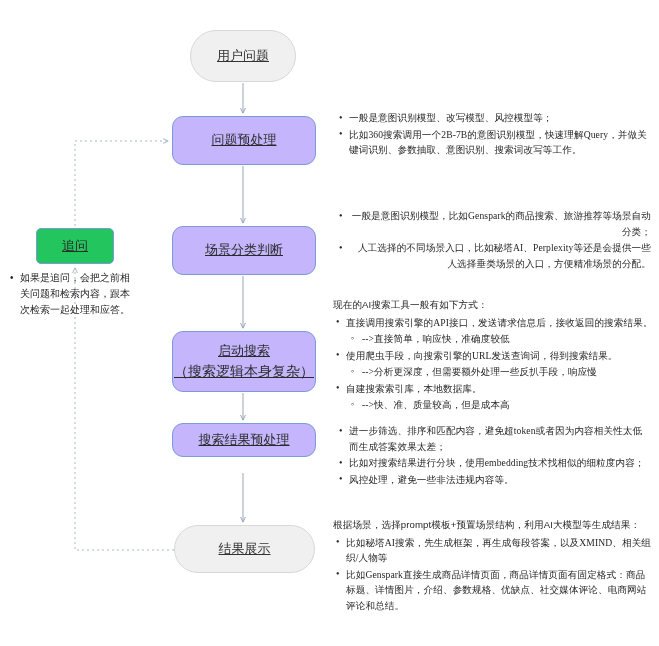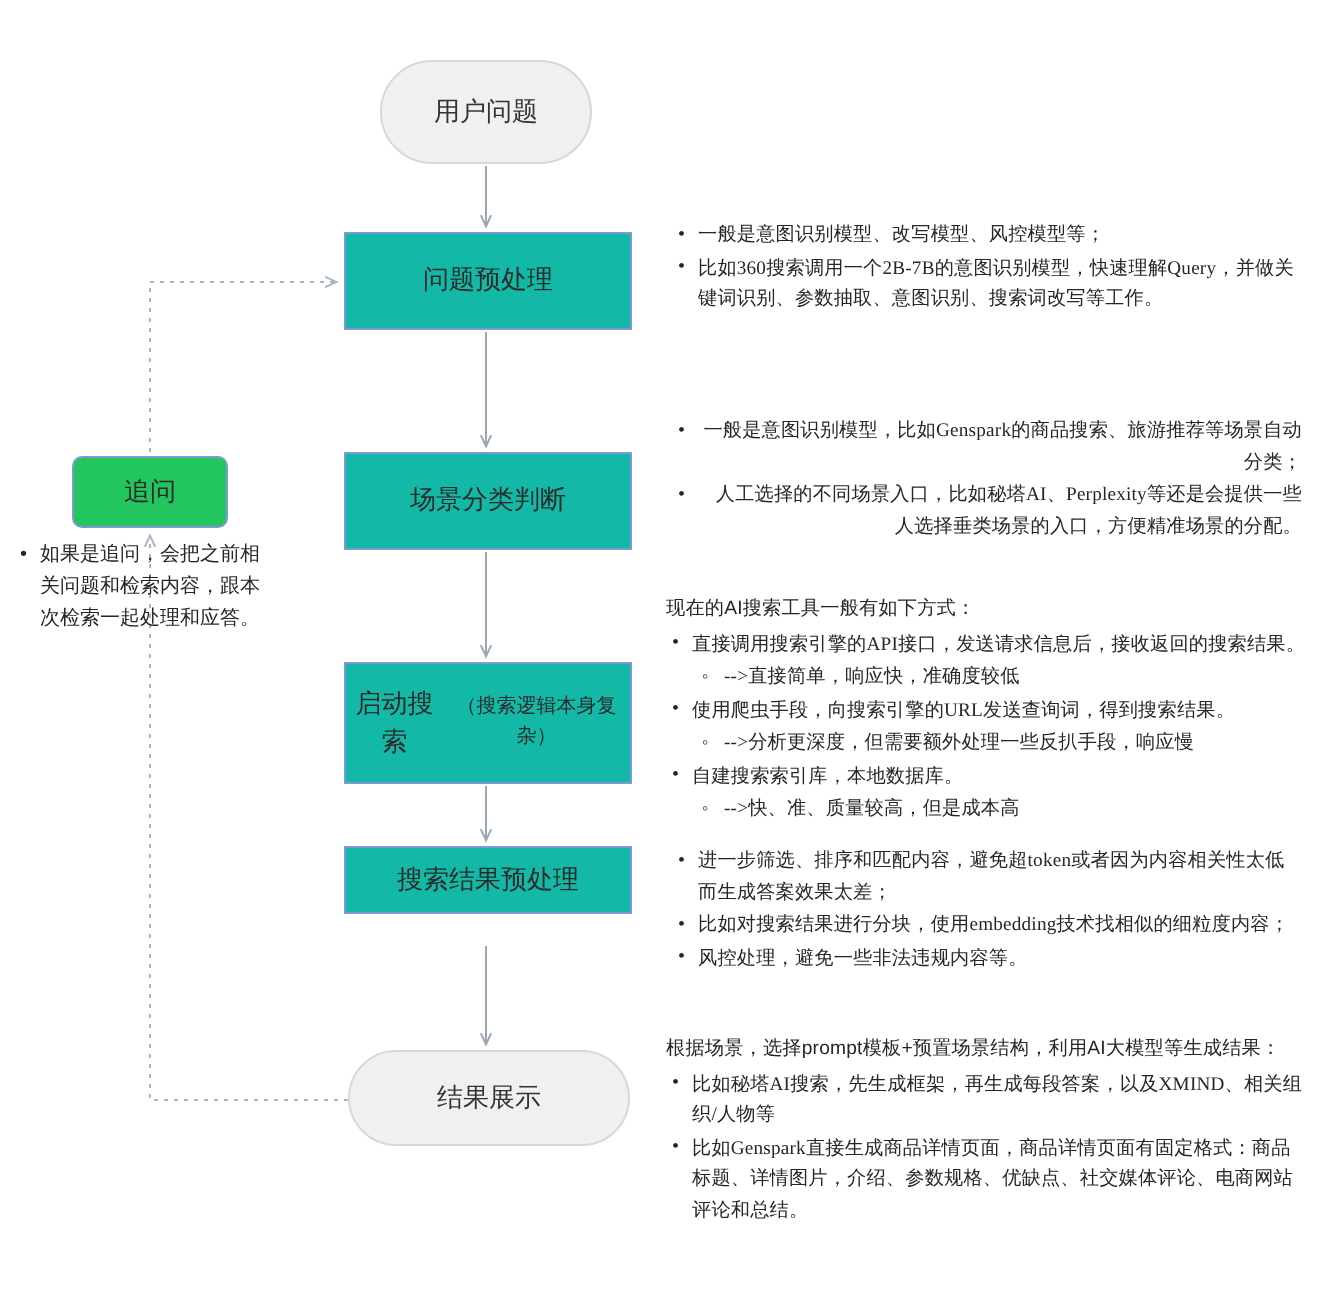--- a/index.html
+++ b/index.html
@@ -36,48 +36,49 @@
   .node {
     position: absolute;
     display: flex;
     align-items: center;
     justify-content: center;
     text-align: center;
     box-sizing: border-box;
     line-height: 1.45;
     font-size: 13px;
     color: #2b2b2b;
+    text-decoration: underline;
   }
   .node.pill {
     background: #f0f0f0;
     border: 1px solid #d8d8d8;
     border-radius: 28px;
     color: #333;
   }
   .node.rect {
-    background: #14b8a6;
+    background: #c4b5fd;
     border: 1px solid #7d9ad6;
-    border-radius: 0;
+    border-radius: 11px;
     color: #2b2b2b;
   }
   .node.rect.small {
     background: #22c55e;
     border: 1px solid #7d9ad6;
     border-radius: 5px;
   }
   .node .line2 {
     display: block;
-    font-size: 10px;
+    font-size: 14px;
     text-align: center;
   }
 
   #node-user-question { left: 190px; top: 30px;  width: 106px; height: 52px; }
   #node-preprocess    { left: 172px; top: 116px; width: 144px; height: 49px; }
   #node-scene         { left: 172px; top: 226px; width: 144px; height: 49px; }
-  #node-start-search  { left: 172px; top: 331px; width: 144px; height: 61px; flex-direction: row; }
+  #node-start-search  { left: 172px; top: 331px; width: 144px; height: 61px; flex-direction: column; }
   #node-result-pre    { left: 172px; top: 423px; width: 144px; height: 34px; }
   #node-display       { left: 174px; top: 525px; width: 141px; height: 48px; }
   #node-followup      { left: 36px;  top: 228px; width: 78px;  height: 36px; font-size: 13px;}
 
   
   .annot {
     position: absolute;
     font-size: 9.6px;
     line-height: 1.62;
     color: #262626;

